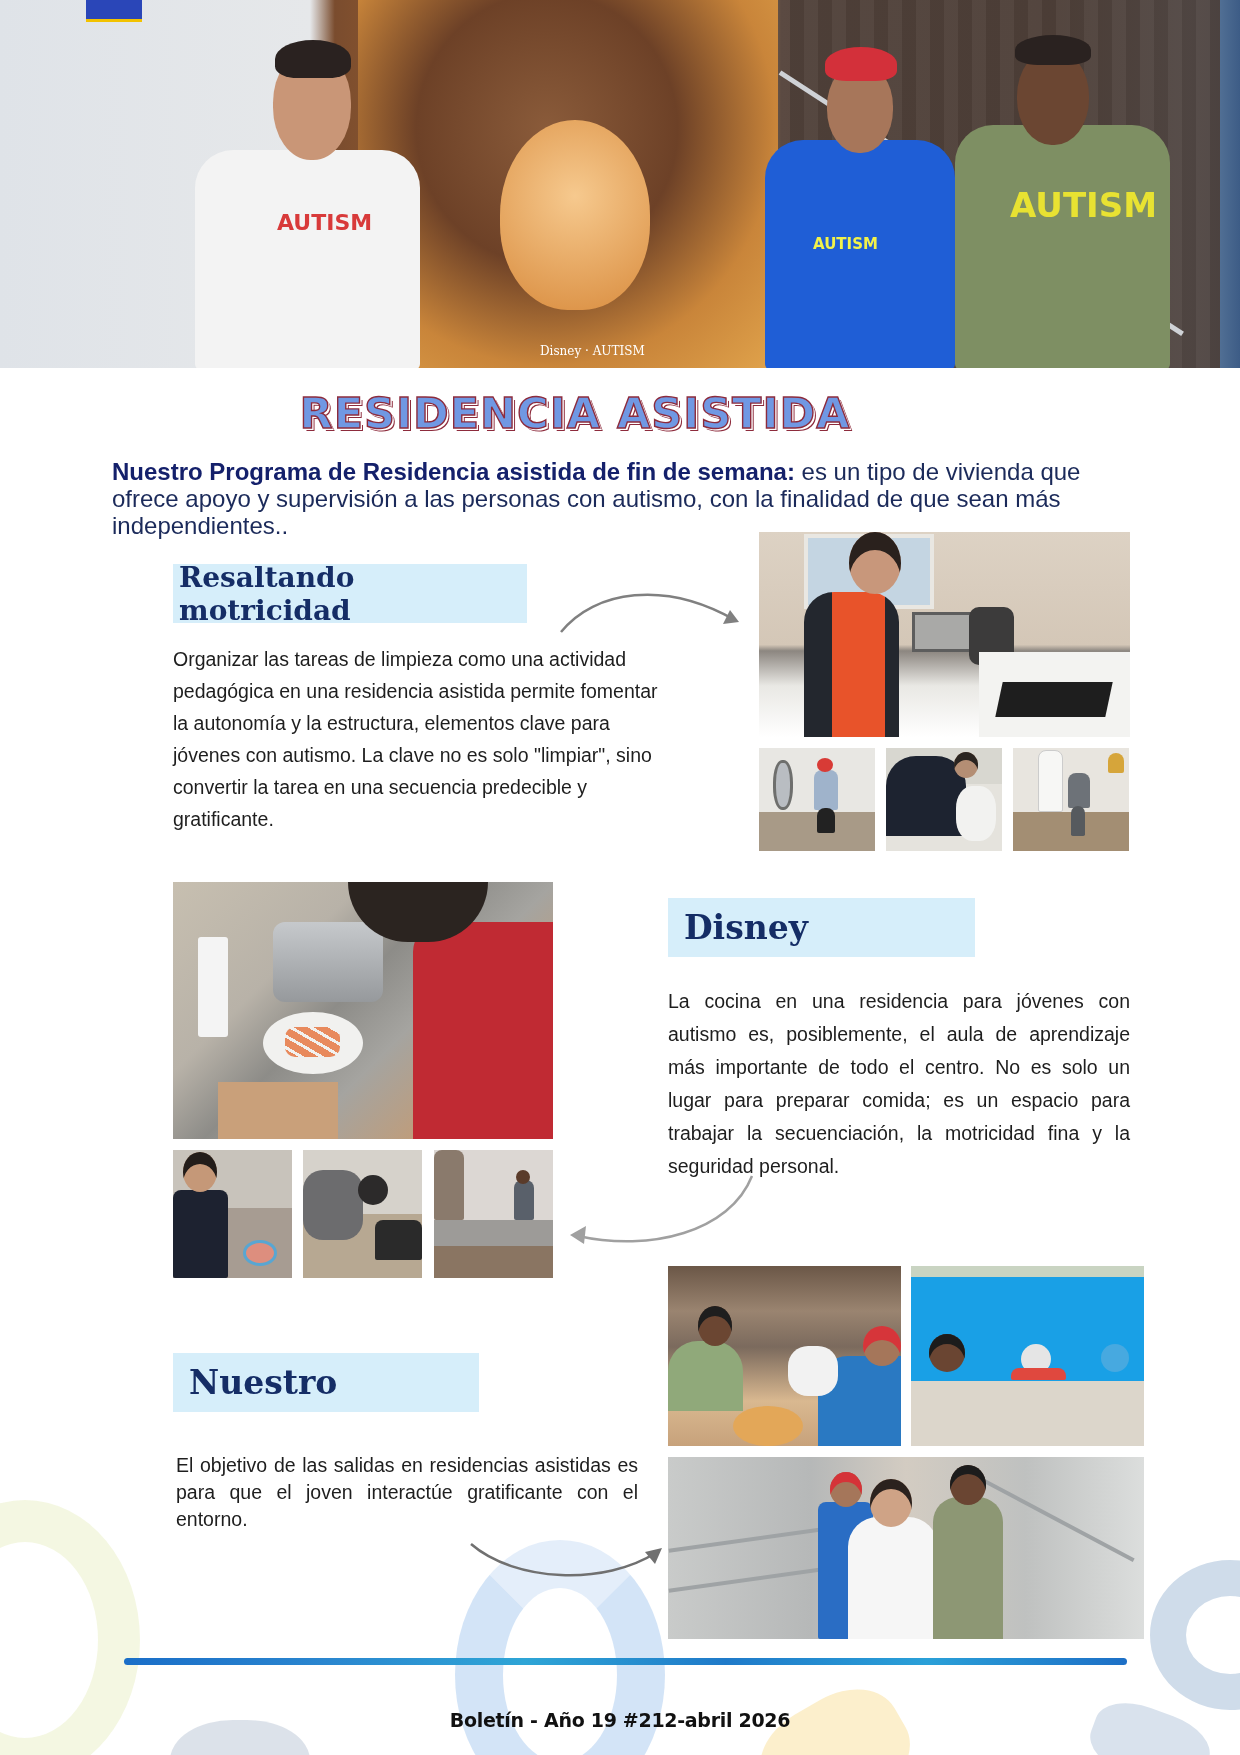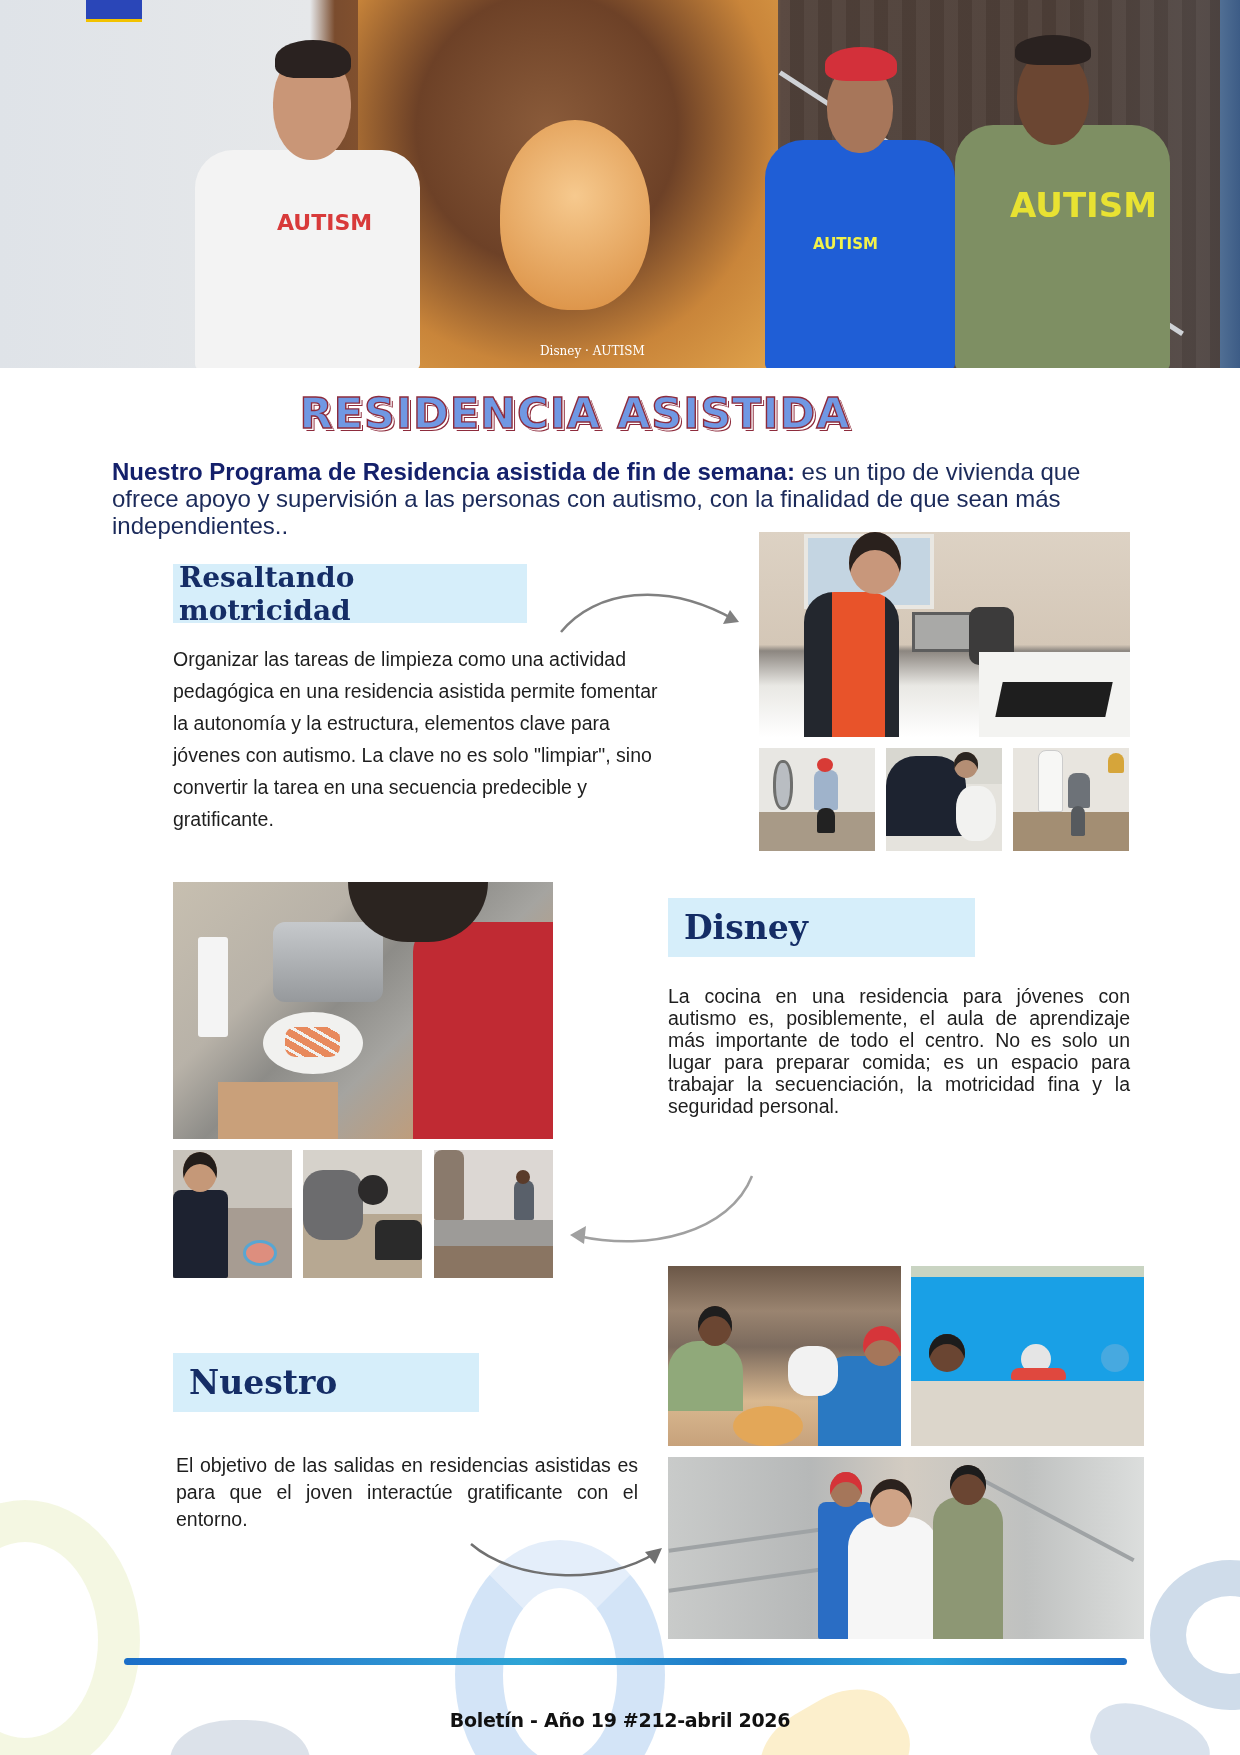--- a/index.html
+++ b/index.html
@@ -43,21 +43,21 @@
     .intro b { color: #14206b; font-weight: bold; }
 
     
     .sec-head { background: #d6eefa; display: flex; align-items: center; font-family: "DejaVu Serif", "Liberation Serif", serif; font-weight: bold; color: #152d66; }
     .sec-head.s1 { left: 173px; top: 564px; width: 354px; height: 59px; font-size: 28px; padding-left: 6px; }
     .sec-head.s2 { left: 668px; top: 898px; width: 307px; height: 59px; font-size: 33px; padding-left: 16px; }
     .sec-head.s3 { left: 173px; top: 1353px; width: 306px; height: 59px; font-size: 33px; padding-left: 16px; }
 
     .body-text { font-size: 19.5px; color: #1e1e1e; }
     .t1 { left: 173px; top: 643px; width: 490px; line-height: 32px; }
-    .t2 { left: 668px; top: 985px; width: 462px; line-height: 22px; text-align: justify; text-align-last: left; }
+    .t2 { left: 668px; top: 985px; width: 462px; line-height: 33px; text-align: justify; text-align-last: left; }
     .t3 { left: 176px; top: 1452px; width: 462px; line-height: 27px; text-align: justify; text-align-last: left; }
 
     
     .photo { position: absolute; overflow: hidden; }
     .ph-kitchen1 { left: 759px; top: 532px; width: 371px; height: 205px;
       background: linear-gradient(180deg, #ddd2c4 0%, #d4c7b7 55%, #8c8680 58%, #e9e8e4 75%, #ffffff 100%); }
     .ph-kitchen1 .win { position:absolute; left: 45px; top: 2px; width: 130px; height: 75px; background: #c4d5e2; border: 4px solid #e9e7e2; }
     .ph-kitchen1 .shirt { position:absolute; left: 45px; top: 60px; width: 95px; height: 145px; background: linear-gradient(90deg,#23272e 0 30%, #e8532a 30% 85%, #23272e 85%); border-radius: 30px 30px 0 0; }
     .ph-kitchen1 .headk { position:absolute; left: 90px; top: 0; width: 52px; height: 62px; border-radius: 50%; background: #c8977b; box-shadow: inset 0 18px 0 #2a211d; }
     .ph-kitchen1 .oven { position:absolute; left: 153px; top: 80px; width: 60px; height: 40px; background: #a9a9a7; border: 3px solid #5d5d5d; }

